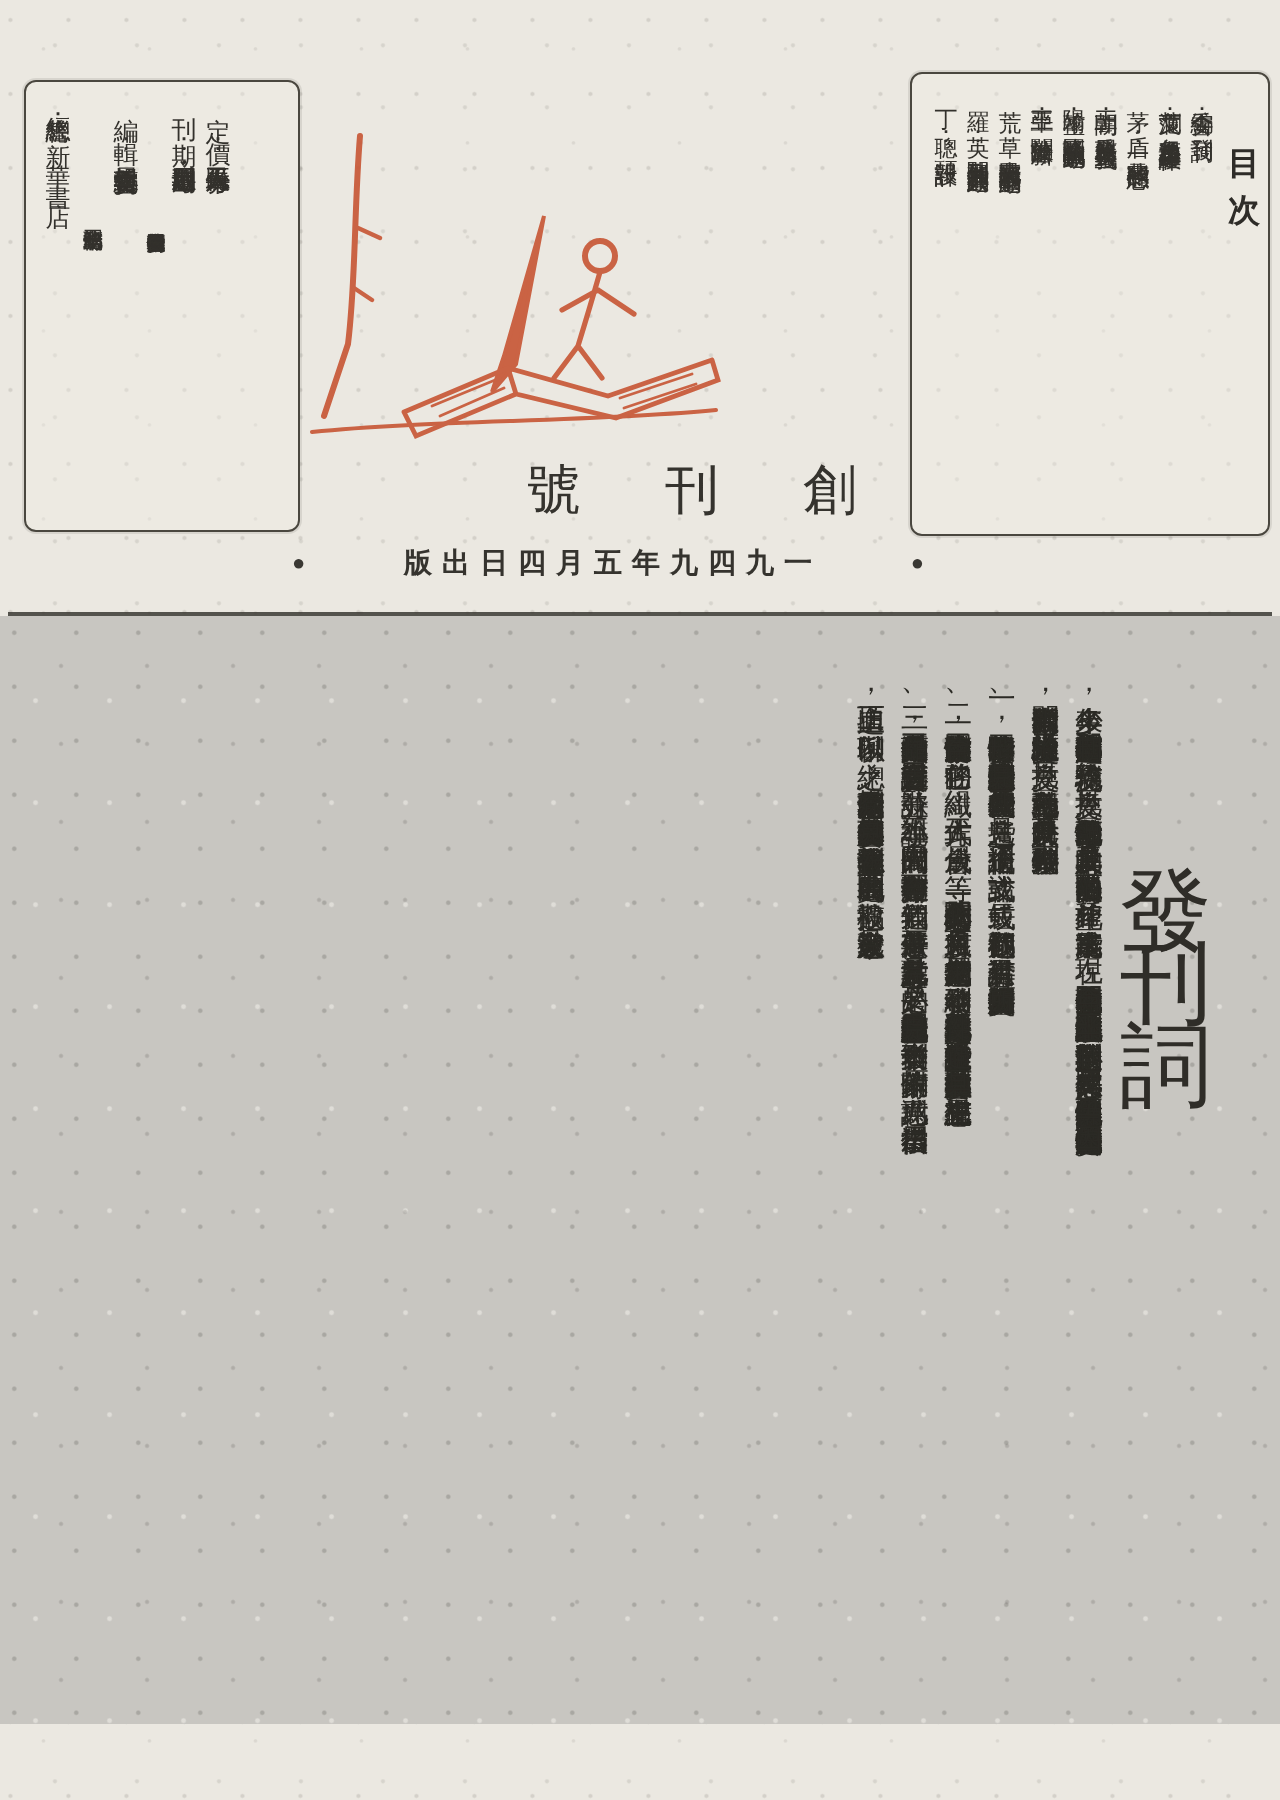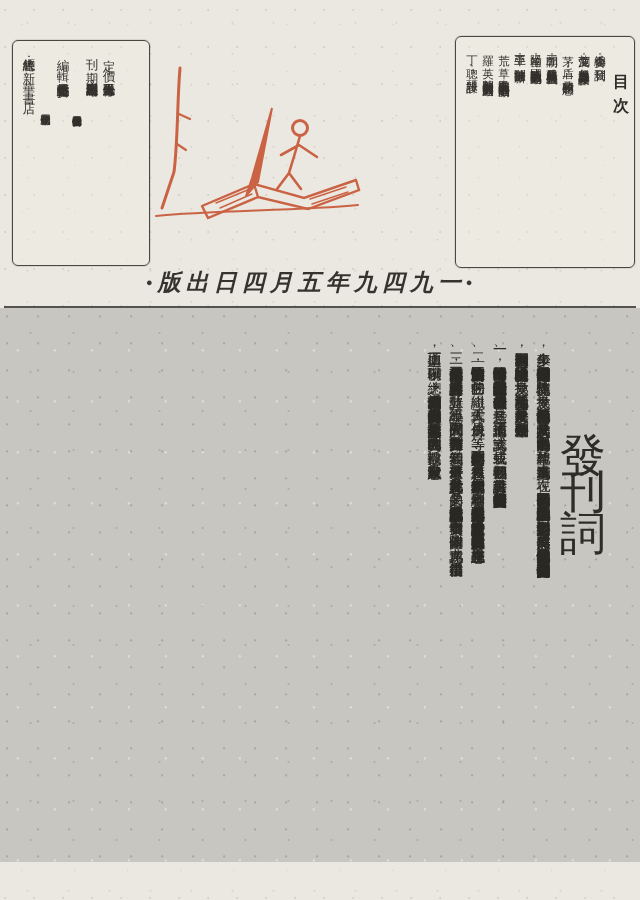--- a/index.html
+++ b/index.html
@@ -26,21 +26,21 @@
     position:absolute;left:200px;top:227px;width:250px;text-align:center;
     font-size:27px;letter-spacing:42px;padding-left:42px;white-space:nowrap;
     color:#35332e;
   }
   .date-line{
     position:absolute;left:146px;top:270px;width:316px;height:24px;
     display:flex;align-items:center;justify-content:space-between;
     font-weight:bold;color:#35332e;
   }
   .date-line .bullet{font-size:11px;line-height:1;color:#3a3833;}
-  .date-line .date-text{font-size:23px;letter-spacing:5px;padding-left:5px;white-space:nowrap;font-style:italic;}
+  .date-line .date-text{font-size:14px;letter-spacing:5px;padding-left:5px;white-space:nowrap;}
   .divider{position:absolute;left:4px;top:306px;width:632px;height:2.5px;background:#3a3833;opacity:.85;}
 
   
   .rule-box{
     position:absolute;border:1.6px solid #4a473f;border-radius:6px;
     box-shadow:0 0 0 1px rgba(74,71,63,.12);
     background:rgba(240,237,230,.35);
   }
   .toc-box{left:455px;top:36px;width:180px;height:232px;padding:9px 8px;box-sizing:border-box;}
   .toc-inner{writing-mode:vertical-rl;height:100%;line-height:16px;}
@@ -91,20 +91,21 @@
       <path d="M29 58 l11 5 M27 88 l9 6" stroke-width="2.2"></path>
       <path d="M122 52 L102 122 L96 140 L108 126 Z" fill="#c6512f" stroke-width="2"></path>
       <circle cx="150" cy="72" r="7.5"></circle>
       <path d="M150 80 C146 94 143 104 139 117 M149 89 L131 99 M149 89 L167 101 M139 117 L127 133 M139 117 L151 133" stroke-width="2.6"></path>
       <path d="M52 150 L104 128 L154 142 L206 124 M52 150 L58 162 L108 141 L158 153 L209 134 L206 124 M104 128 L108 141" stroke-width="2.4"></path>
       <path d="M66 147 L100 133 M70 152 L102 138 M160 143 L196 131 M162 148 L198 136" stroke-width="1.4"></path>
       <path d="M6 160 C62 154 148 155 208 149" stroke-width="2"></path>
     </g>
   </svg>
 
+  <div class="issue-label">號刊創</div>
 
   <div class="date-line">
     <span class="bullet">●</span>
     <span class="date-text">版出日四月五年九四九一</span>
     <span class="bullet">●</span>
   </div>
 
   <div class="rule-box toc-box">
     <div class="toc-inner">
       <div class="toc-heading">目次</div>

